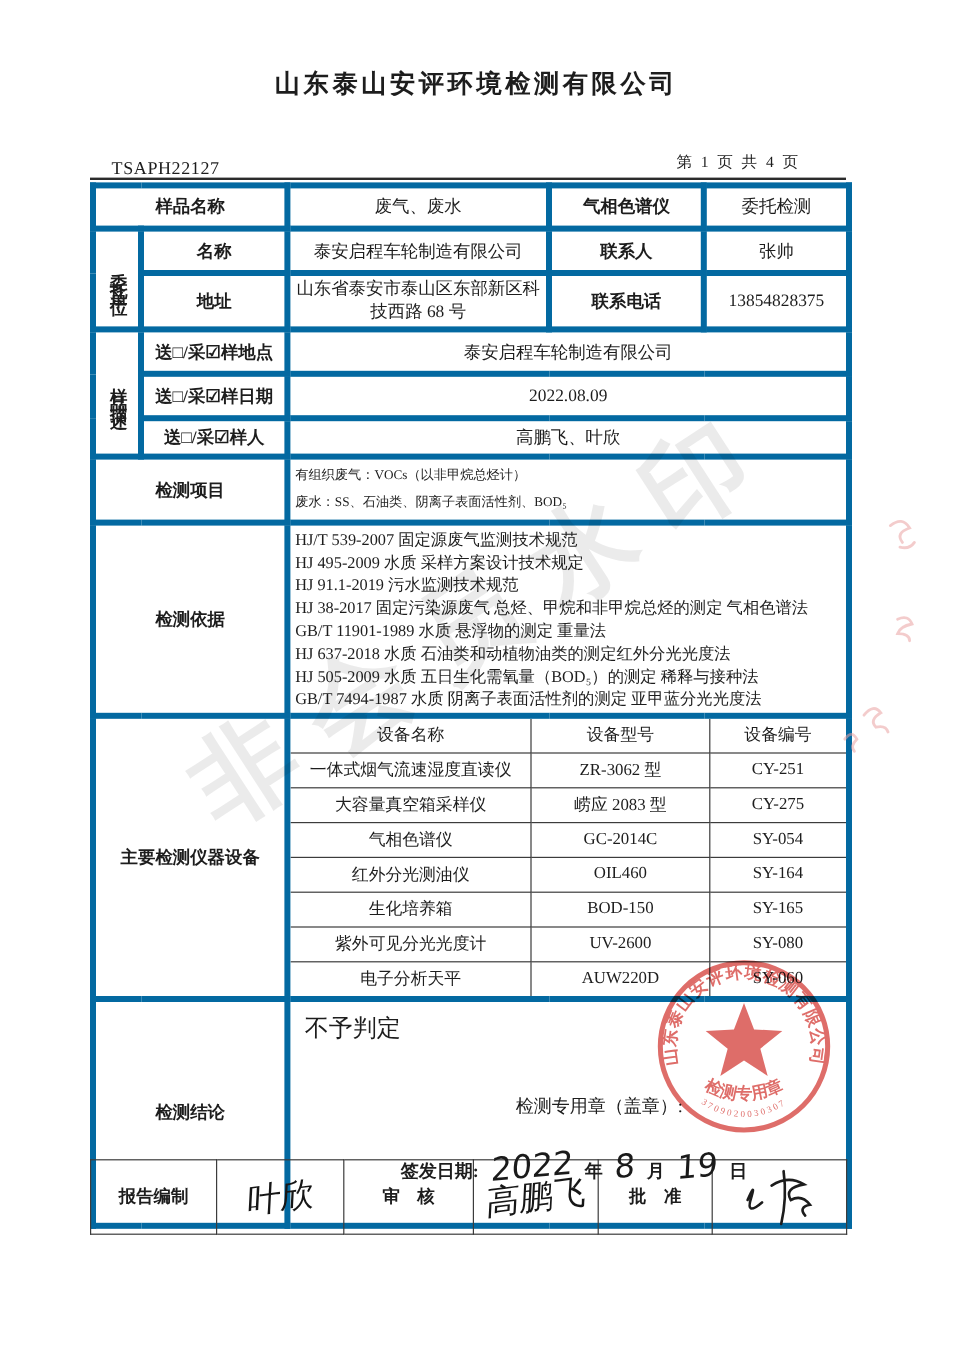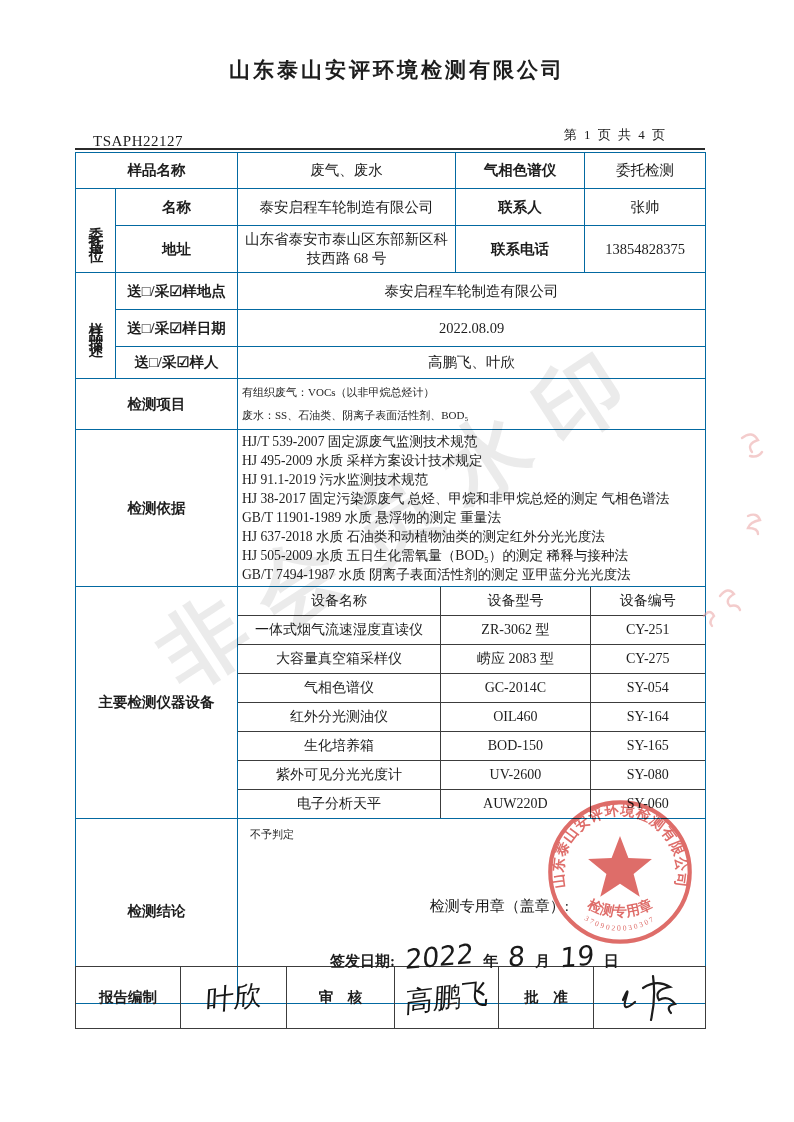--- a/index.html
+++ b/index.html
@@ -16,42 +16,42 @@
   .hdr-title{position:absolute;left:0;top:88px;width:100%;text-align:center;
     font-size:30px;font-weight:bold;letter-spacing:28px;text-indent:28px;}
   .hdr-row{position:absolute;left:75px;top:120px;width:630px;height:28px;
     border-bottom:2px solid #2b2b2b;}
   .report-no{position:absolute;left:18px;bottom:-2px;font-size:15px;letter-spacing:.5px;text-align:center;}
   .page-info{position:absolute;right:38px;bottom:4px;font-size:13px;letter-spacing:2px;text-align:right;}
 
   
   table{border-collapse:collapse;table-layout:fixed;}
   .main-table{position:absolute;left:75px;top:152px;width:630px;}
-  .main-table td{border:1px solid #0369a1;text-align:center;vertical-align:middle;
+  .main-table td{border:5px solid #0369a1;text-align:center;vertical-align:middle;
     font-size:14.5px;padding:2px 4px;overflow:hidden;}
   .lbl{font-weight:bold;}
   .vert{writing-mode:vertical-lr;text-orientation:upright;letter-spacing:7px;
     font-weight:bold;margin:0 auto;}
   .left-text{text-align:left;padding-left:10px;}
   .tight{line-height:19px;margin-left:48px;}
   .basis-line{white-space:nowrap;text-align:left;font-size:13.6px;line-height:19px;}
   .items-line{text-align:left;font-size:11px;line-height:23px;}
 
   
   .equip-cell{padding:0 !important;}
   .equip-table{width:100%;height:100%;}
   .equip-table td{border:1px solid #3c3c3c;font-size:14px;height:26px;padding:1px 2px;}
   .equip-table tr td:first-child{border-left:none;}
   .equip-table tr td:last-child{border-right:none;}
   .equip-table tr:first-child td{border-top:none;}
   .equip-table tr:last-child td{border-bottom:none;}
 
   
   .concl-cell{position:relative;height:180px;}
-  .concl-text{position:absolute;left:12px;top:8px;font-size:11px;}
+  .concl-text{position:absolute;left:12px;top:8px;font-size:20px;}
   .seal-line{position:absolute;right:136px;top:78px;font-size:15px;font-weight:normal;}
   .date-line{position:absolute;left:92px;top:122px;font-size:15px;font-weight:bold;
     white-space:nowrap;z-index:6;}
   .hand{font-family:"DejaVu Sans",sans-serif;font-weight:400;font-size:27px;
     display:inline-block;transform:rotate(-5deg) skewX(-8deg);margin:0 6px;color:#1a1a1a;}
 
   
   .footer-table{position:absolute;left:75px;top:966px;width:630px;height:63px;}
   .footer-table td{border:1px solid #3c3c3c;text-align:center;vertical-align:middle;
     font-size:14.5px;}

